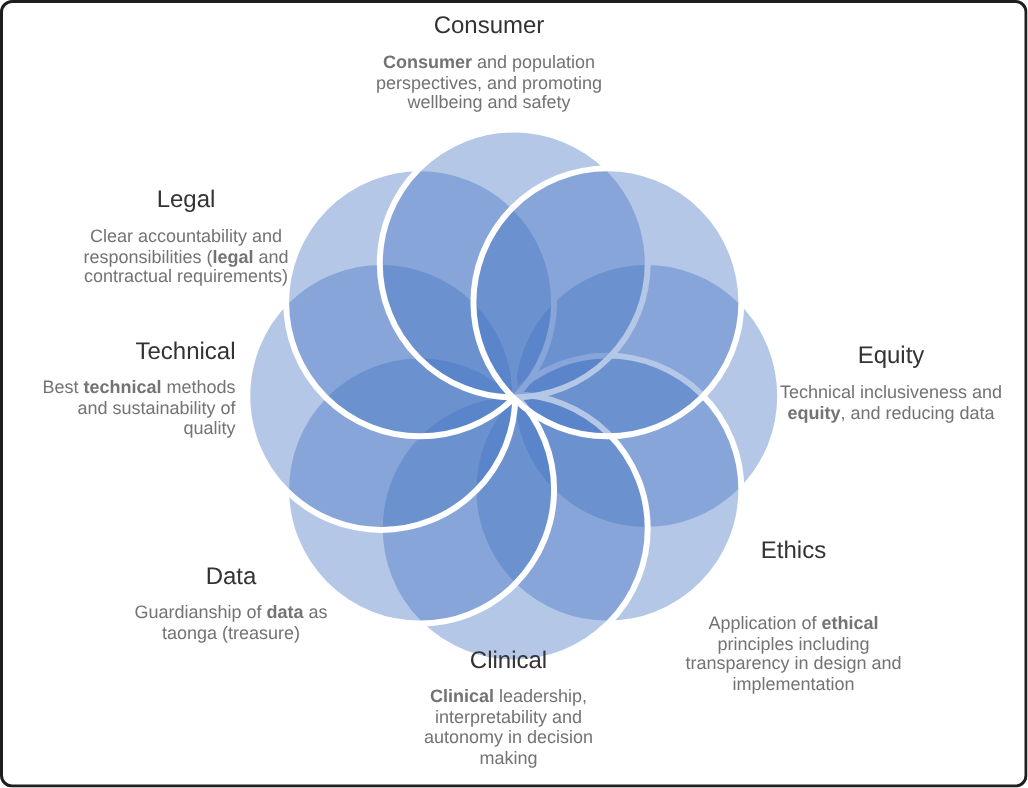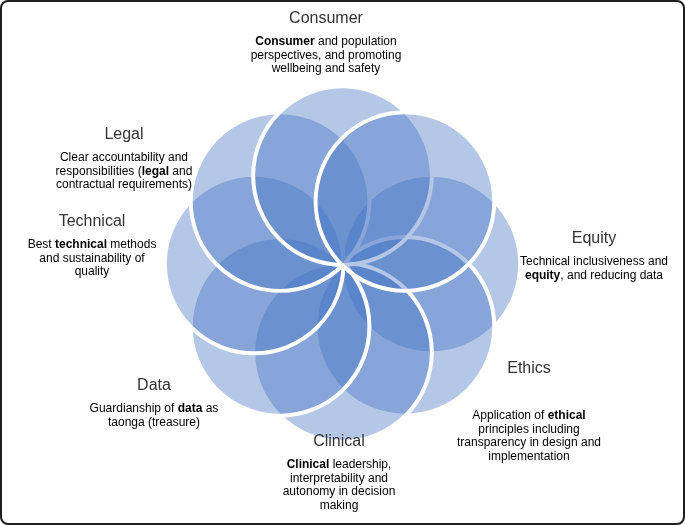--- a/index.html
+++ b/index.html
@@ -10,36 +10,36 @@
     background: #ffffff;
     border: 2px solid #1e1e1e;
     border-radius: 8px;
     overflow: hidden;
     font-family: "Liberation Sans", sans-serif;
     color: #3a3a3a;
   }
   .flower-svg { position: absolute; left: 0; top: 0; width: 100%; height: 100%; }
   .segment { position: absolute; text-align: center; transform: translateX(-50%); }
   .seg-title { font-size: 16px; line-height: 19px; white-space: nowrap; color: #333333; }
-  .seg-desc  { font-size: 12px; line-height: 13.5px; margin: 8px auto 0 auto; color: #000000; }
+  .seg-desc  { font-size: 12px; line-height: 13.5px; margin: 8px auto 0 auto; color: #737373; }
   .seg-desc b { font-weight: bold; }
 
   .seg-consumer  { left: 324px; top: 6px;   }
   .seg-consumer  .seg-desc { width: 160px; }
   .seg-maori     { left: 524px; top: 76px;  }
   .seg-maori     .seg-desc { width: 132px; }
   .seg-equity    { left: 592px; top: 226px; }
   .seg-equity    .seg-desc { width: 156px; }
   .seg-ethics    { left: 527px; top: 356px; }
   .seg-ethics    .seg-desc { width: 150px; margin-top: 32px; }
   .seg-clinical  { left: 337px; top: 429px; }
   .seg-clinical  .seg-desc { width: 126px; }
   .seg-data      { left: 152px; top: 373px; }
   .seg-data      .seg-desc { width: 136px; }
-  .seg-technical { left: 90px;  top: 209px; }
+  .seg-technical { left: 90px;  top: 223px; text-align: right; }
   .seg-technical .seg-desc { width: 130px; }
   .seg-legal     { left: 122px; top: 78px; margin-top: 44px;  }
   .seg-legal     .seg-desc { width: 150px; }
 </style>
 </head>
 <body>
 
 <div class="fig">
 
   <svg id="flower" class="flower-svg" viewBox="0 0 685 525">

